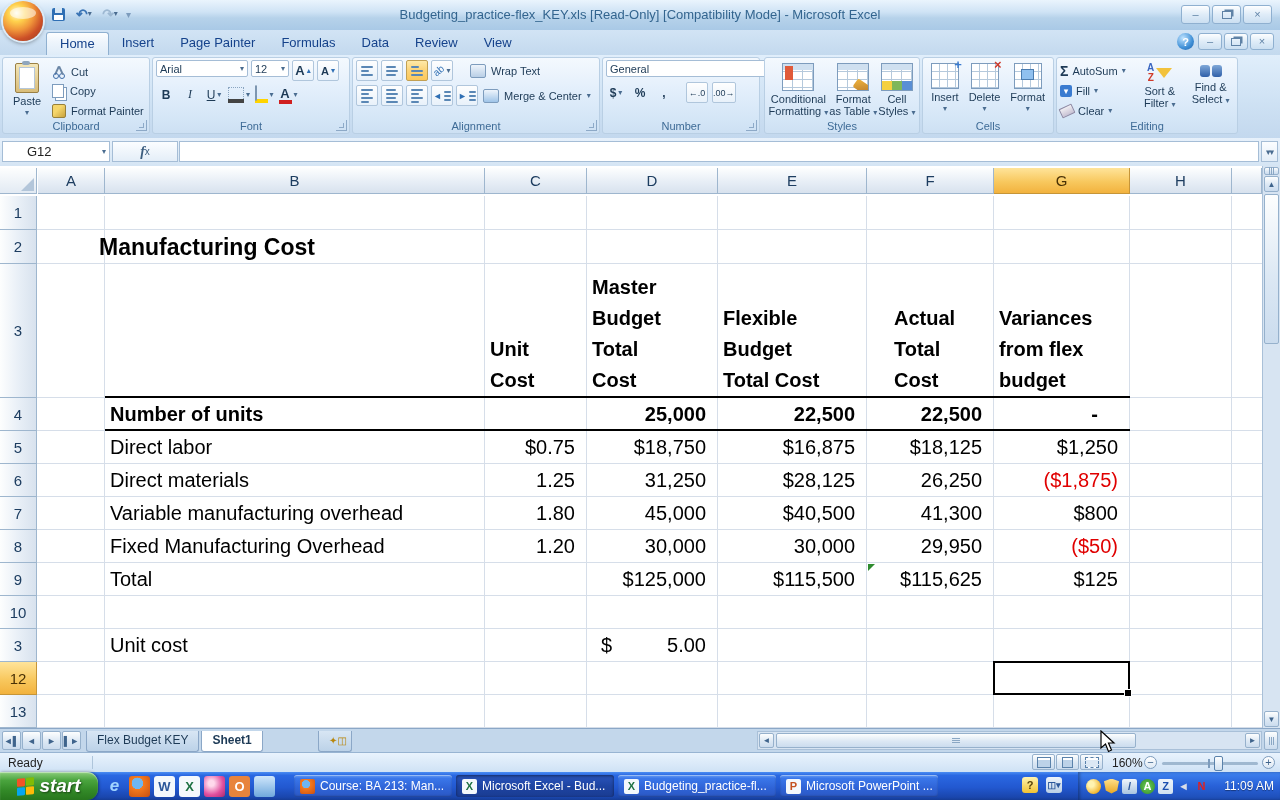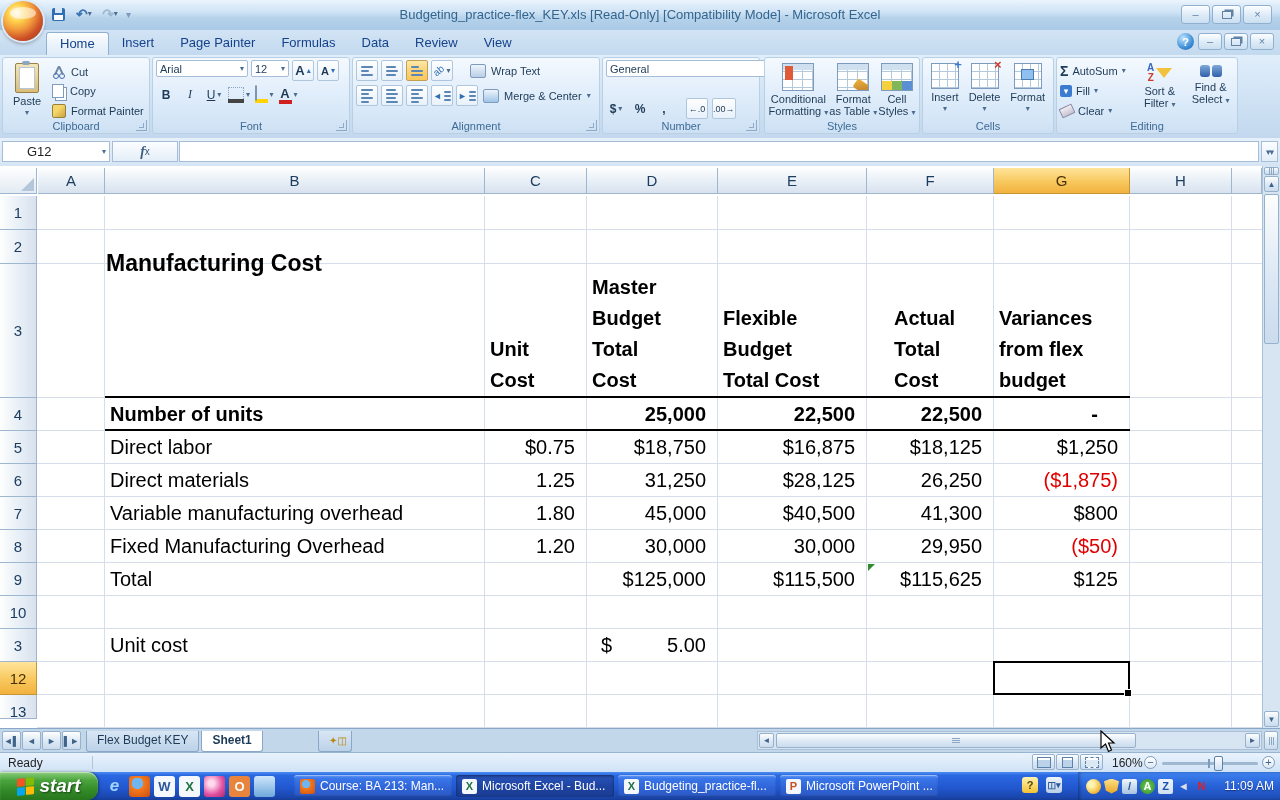--- a/index.html
+++ b/index.html
@@ -413,21 +413,21 @@
             <span class="caret">▾</span>
           </div>
         </div>
       </div>
       <div class="glabel">Alignment</div>
       <div class="launcher"></div>
     </div>
 
     <div class="group" style="left:602px;width:158px;">
       <div class="gcontent">
-        <div class="combo" style="width:170px;margin-bottom:21px;">
+        <div class="combo" style="width:170px;margin-bottom:5px;">
           <span>General</span>
           <span class="caret">▾</span>
         </div>
         <div style="display:flex;gap:4px;align-items:center;">
           <div class="sbtn">
               <b>$</b>
               <span class="caret">▾</span>
             </div>
           <div class="sbtn">
               <b>%</b>
@@ -575,22 +575,22 @@
       <div class="rowhdr" style="left: 0px; top: 98px; width: 37px; height: 134px; line-height: 134px;">3</div>
       <div class="rowhdr" style="left: 0px; top: 232px; width: 37px; height: 33px; line-height: 33px;">4</div>
       <div class="rowhdr" style="left: 0px; top: 265px; width: 37px; height: 33px; line-height: 33px;">5</div>
       <div class="rowhdr" style="left: 0px; top: 298px; width: 37px; height: 33px; line-height: 33px;">6</div>
       <div class="rowhdr" style="left: 0px; top: 331px; width: 37px; height: 33px; line-height: 33px;">7</div>
       <div class="rowhdr" style="left: 0px; top: 364px; width: 37px; height: 33px; line-height: 33px;">8</div>
       <div class="rowhdr" style="left: 0px; top: 397px; width: 37px; height: 33px; line-height: 33px;">9</div>
       <div class="rowhdr" style="left: 0px; top: 430px; width: 37px; height: 33px; line-height: 33px; text-align: center;">10</div>
       <div class="rowhdr" style="left: 0px; top: 463px; width: 37px; height: 33px; line-height: 33px;">3</div>
       <div class="rowhdr sel" style="left: 0px; top: 496px; width: 37px; height: 33px; line-height: 33px;">12</div>
-      <div class="rowhdr" style="left: 0px; top: 529px; width: 37px; height: 24px; line-height: 33px;">13</div>
-      <div class="cell b t1" style="left: 101px; top: 64px; width: 380px; height: 34px; line-height: 34px; margin-top: 16px;">Manufacturing Cost</div>
+      <div class="rowhdr" style="left: 0px; top: 529px; width: 37px; height: 33px; line-height: 33px;">13</div>
+      <div class="cell b t1" style="left: 94px; top: 64px; width: 380px; height: 34px; line-height: 34px;">Manufacturing Cost</div>
       <div class="cell b hdr" style="left: 485px; top: 98px; width: 102px; height: 134px;">Unit
 Cost</div>
       <div class="cell b hdr" style="left: 587px; top: 98px; width: 131px; height: 134px;">Master
 Budget
 Total
 Cost</div>
       <div class="cell b hdr" style="left: 718px; top: 98px; width: 149px; height: 134px;">Flexible
 Budget
 Total Cost</div>
       <div class="cell b hdr ind" style="left: 867px; top: 98px; width: 127px; height: 134px;">Actual

